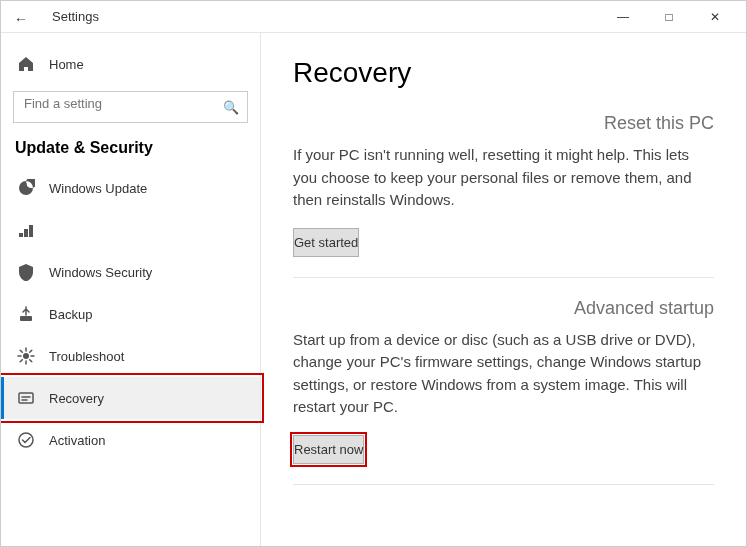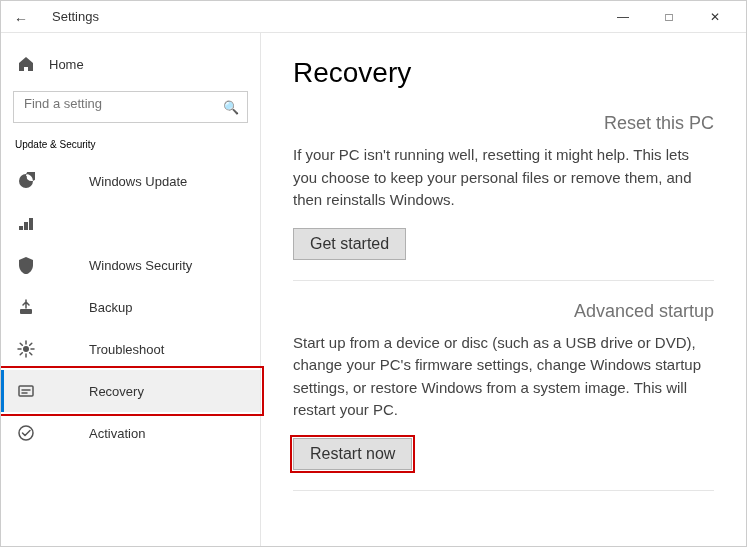--- a/index.html
+++ b/index.html
@@ -89,34 +89,33 @@
     }
     .sidebar-search-icon {
       position: absolute;
       right: 8px;
       top: 50%;
       transform: translateY(-50%);
       color: #666;
       font-size: 13px;
     }
     .sidebar-section-label {
-      font-size: 10px;
-      font-weight: 400;
+      font-size: 16px;
+      font-weight: 700;
       color: #000;
       padding: 2px 14px 10px 14px;
     }
     .sidebar-item {
       display: flex;
       align-items: center;
       padding: 10px 14px;
       cursor: pointer;
       font-size: 13px;
       color: #333;
       position: relative;
-      gap: 40px;
     }
     .sidebar-item.active {
       background: #f0f0f0;
     }
     .sidebar-item.active::before {
       content: '';
       position: absolute;
       left: 0;
       top: 0;
       bottom: 0;
@@ -154,22 +153,22 @@
       margin-bottom: 10px;
       text-align: right;
     }
     .section-desc {
       font-size: 15px;
       color: #444;
       line-height: 1.5;
       margin-bottom: 16px;
     }
     .btn {
-      padding: 6px 16px;
-      font-size: 16px;
+      padding: 6px 0;
+      font-size: 13px;
       background: #e0e0e0;
       border: 1px solid #b0b0b0;
       cursor: pointer;
       color: #333;
       display: inline-block;
     }
     .btn-restart {
       outline: 2px solid #cc0000;
       outline-offset: 1px;
     }

